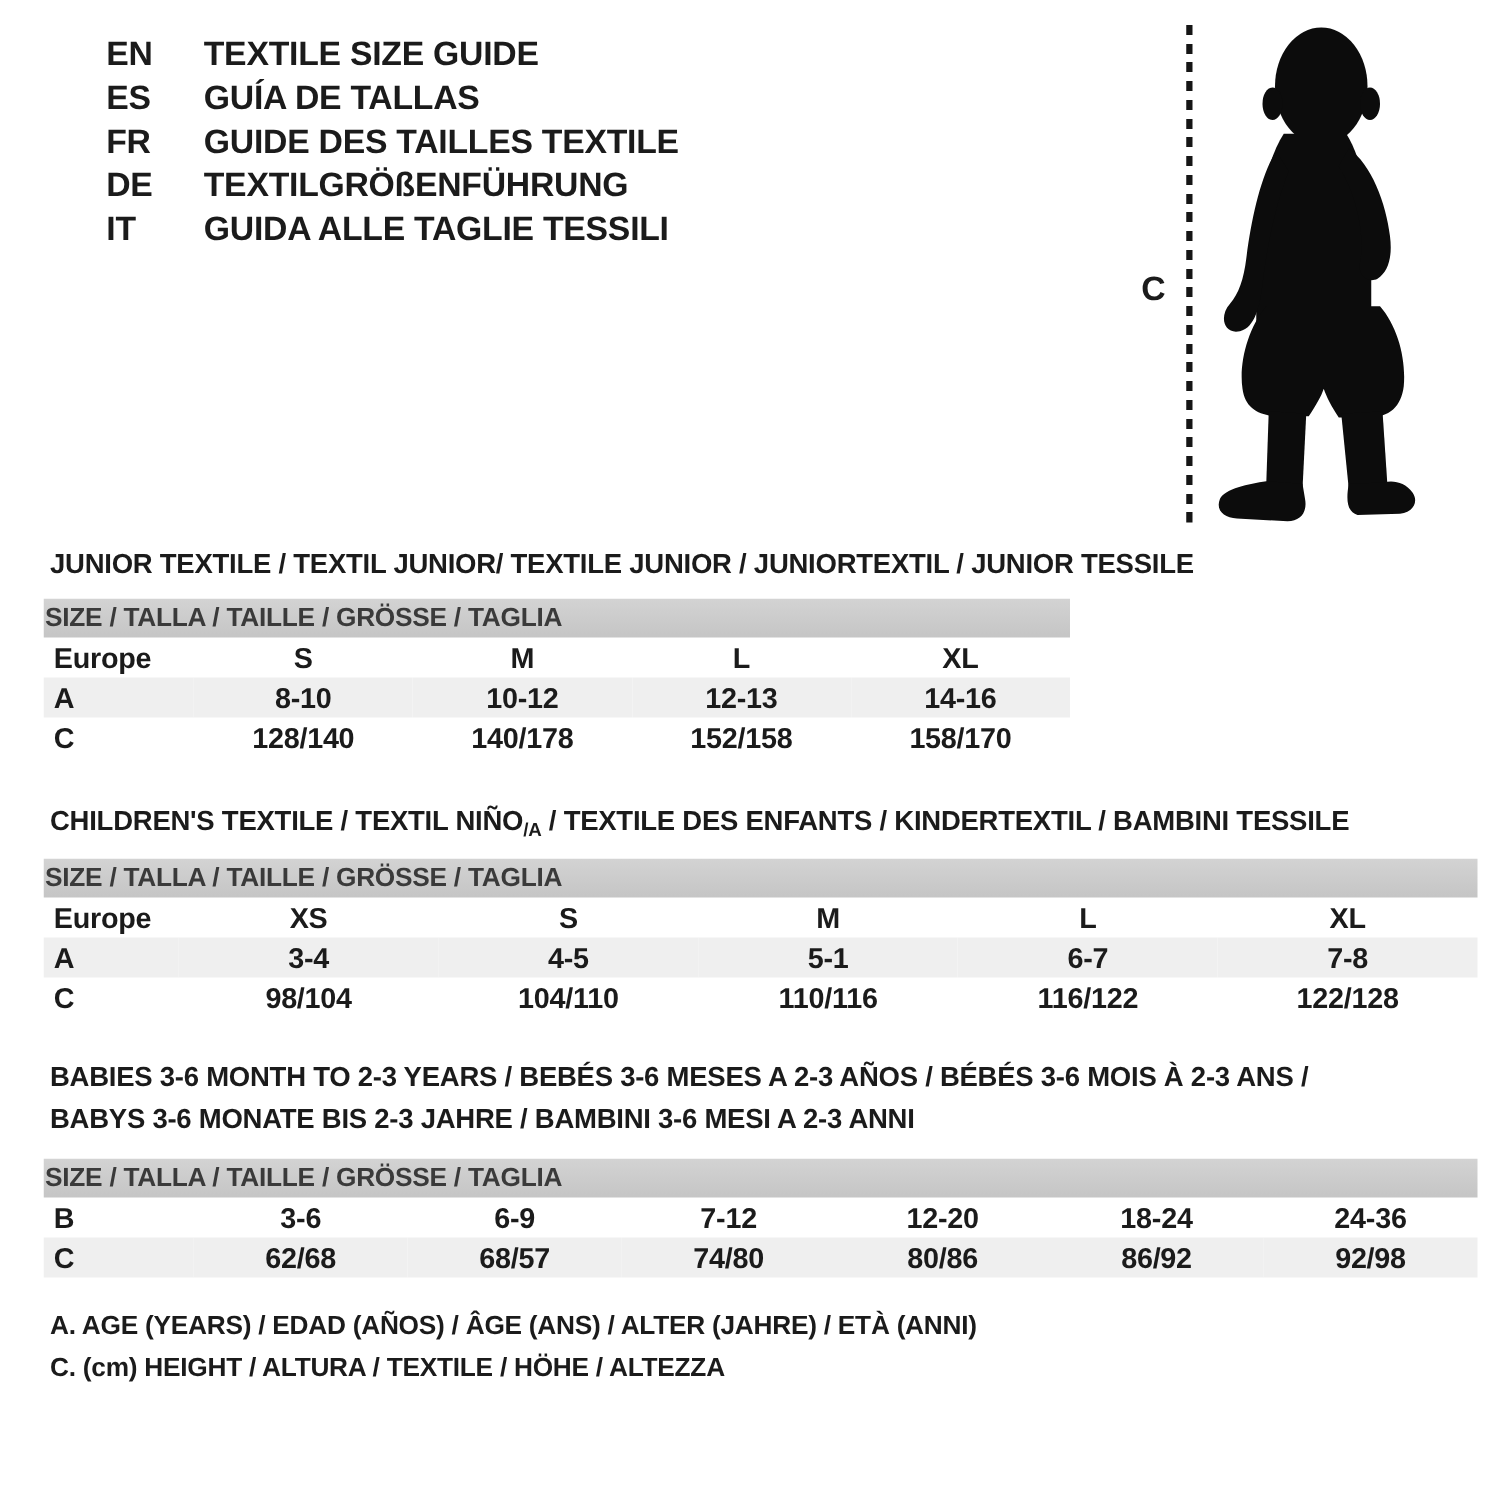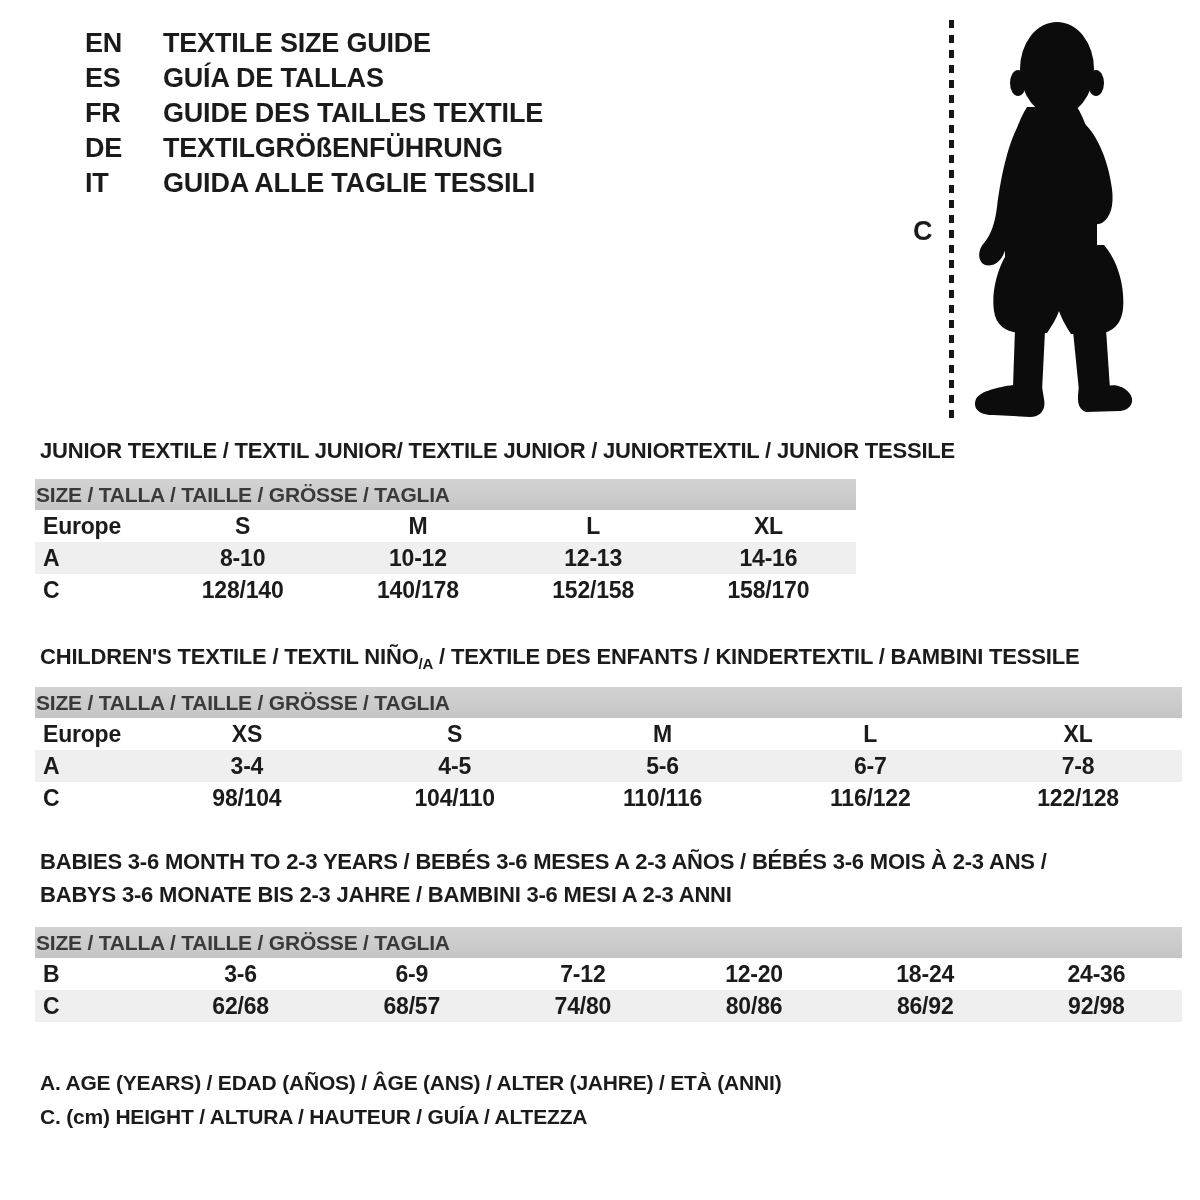--- a/index.html
+++ b/index.html
@@ -34,21 +34,21 @@
     color:#3a3a3a;font-size:21px;
   }
   table.size-table{width:100%;border-collapse:collapse;table-layout:fixed;font-size:23px;}
   table.size-table td{height:32px;text-align:center;vertical-align:middle;padding:0;}
   table.size-table td.label-cell{text-align:left;padding-left:8px;}
   table.size-table tr.shaded{background:#efefef;}
   .t-junior td.label-cell{width:112px;}
   .t-children td.label-cell{width:100px;}
   .t-babies td.label-cell{width:112px;}
   
-  .legend{position:absolute;left:40px;top:1066px;font-size:21px;line-height:34px;white-space:nowrap;}
+  .legend{position:absolute;left:40px;top:1044px;font-size:21px;line-height:34px;white-space:nowrap;}
 </style>
 </head>
 <body>
 
 <div class="page">
 
   <div class="lang-block">
     <div class="lang-row">
       <span class="lang-code">EN</span>
       <span class="lang-label">TEXTILE SIZE GUIDE</span>
@@ -133,21 +133,21 @@
             <td>XS</td>
             <td>S</td>
             <td>M</td>
             <td>L</td>
             <td>XL</td>
           </tr>
           <tr class="shaded">
             <td class="label-cell">A</td>
             <td>3-4</td>
             <td>4-5</td>
-            <td>5-6</td>
+            <td>5-1</td>
             <td>6-7</td>
             <td>7-8</td>
           </tr>
           <tr>
             <td class="label-cell">C</td>
             <td>98/104</td>
             <td>104/110</td>
             <td>110/116</td>
             <td>116/122</td>
             <td>122/128</td>
@@ -181,16 +181,16 @@
             <td>80/86</td>
             <td>86/92</td>
             <td>92/98</td>
           </tr>
         </tbody>
     </table>
   </div>
 
   <div class="legend">
     <div>A. AGE (YEARS) / EDAD (AÑOS) / ÂGE (ANS) / ALTER (JAHRE) / ETÀ (ANNI)</div>
-    <div>C. (cm) HEIGHT / ALTURA / HAUTEUR / GUÍA / ALTEZZA</div>
+    <div>C. (cm) HEIGHT / ALTURA / TEXTILE / HÖHE / ALTEZZA</div>
   </div>
 
 </div>
 
 </body></html>

